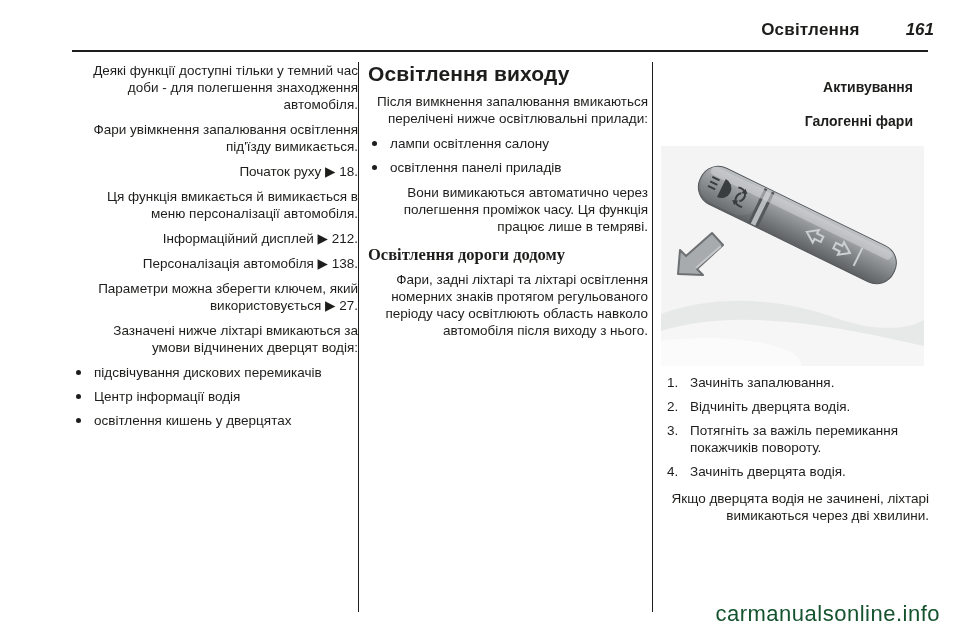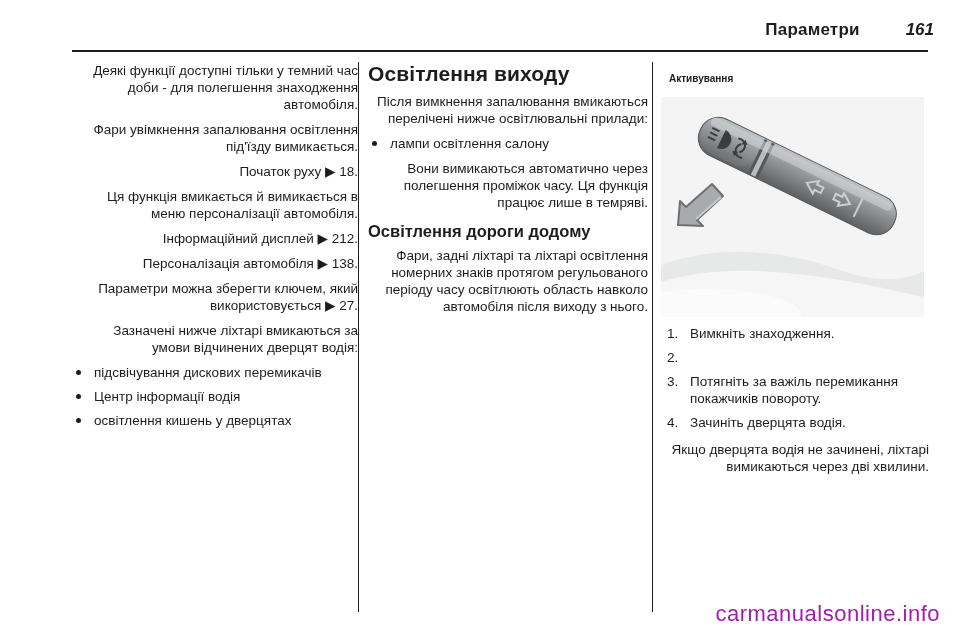--- a/index.html
+++ b/index.html
@@ -18,47 +18,47 @@
   
   .col{position:absolute;top:62px;font-size:13.5px;line-height:17px;}
   .col1{left:72px;width:286px;}
   .col2{left:368px;width:280px;}
   .col3{left:661px;width:268px;}
   .sep{position:absolute;top:62px;width:1px;height:550px;background:#1d1d1b;}
   .sep1{left:358px;}
   .sep2{left:652px;}
   p.body{margin:0 0 8px 0;text-align:right;}
   h1.sec{font-size:21px;line-height:24px;font-weight:bold;margin:0 0 7px 0;letter-spacing:.1px;}
-  h2.sub{font-size:16.5px;line-height:20px;font-weight:bold;margin:10px 0 6px 0;}
-  h3.minor{font-size:10px;line-height:18px;font-weight:bold;margin:8px;}
+  h2.sub{font-size:16.5px;line-height:20px;font-weight:bold;margin:10px 0 6px 0;font-family:Liberation Serif, serif;}
+  h3.minor{font-size:14px;line-height:18px;font-weight:bold;margin:16px;text-align:right;}
   ul.blist{list-style:none;margin:2px 0 8px 0;padding:0;}
   ul.blist li{display:flex;gap:13px;margin:0 0 7px 0;padding-left:4px;}
   .dot{flex:0 0 auto;width:5px;height:5px;border-radius:50%;background:#1d1d1b;margin-top:6px;}
   .btxt{flex:1;}
   ol.steps{list-style:none;margin:8px 0 10px 0;padding:0;}
   ol.steps li{display:flex;gap:7px;margin:0 0 7px 0;padding-left:6px;}
   .stepnum{flex:0 0 16px;}
   .steptxt{flex:1;}
   
   .figure{margin:9px 0 8px 0;width:263px;height:220px;background:#f4f4f4;position:relative;}
   .figure svg{display:block;}
   
   .watermark{
     position:absolute;left:680px;top:601px;width:260px;
-    font-size:22px;line-height:26px;color:#a21caf;letter-spacing:.5px;
+    font-size:22px;line-height:26px;color:#14532d;letter-spacing:.5px;
     text-align:right;
   }
 </style>
 </head>
 <body>
 
 <div class="page">
 
   <div class="hdr">
-    <span class="title">Параметри</span>
+    <span class="title">Освітлення</span>
     <span class="pageno">161</span>
   </div>
   <div class="hdr-rule"></div>
 
   <div class="sep sep1"></div>
   <div class="sep sep2"></div>
 
   <div class="col col1">
     <p class="body">Деякі функції доступні тільки у темний час доби - для полегшення знаходження автомобіля.</p>
     <p class="body">Фари увімкнення запалювання освітлення під'їзду вимикається.</p>
@@ -85,28 +85,33 @@
   </div>
 
   <div class="col col2">
     <h1 class="sec">Освітлення виходу</h1>
     <p class="body">Після вимкнення запалювання вмикаються перелічені нижче освітлювальні прилади:</p>
     <ul class="blist">
       <li>
         <span class="dot"></span>
         <span class="btxt">лампи освітлення салону</span>
       </li>
+      <li>
+        <span class="dot"></span>
+        <span class="btxt">освітлення панелі приладів</span>
+      </li>
     </ul>
     <p class="body">Вони вимикаються автоматично через полегшення проміжок часу. Ця функція працює лише в темряві.</p>
     <h2 class="sub">Освітлення дороги додому</h2>
     <p class="body">Фари, задні ліхтарі та ліхтарі освітлення номерних знаків протягом регульованого періоду часу освітлюють область навколо автомобіля після виходу з нього.</p>
   </div>
 
   <div class="col col3">
     <h3 class="minor">Активування</h3>
+    <h3 class="minor">Галогенні фари</h3>
 
     <div class="figure">
       <svg width="263" height="220" viewBox="0 0 263 220">
         <defs>
           <linearGradient id="stalkGrad" x1="0" y1="0" x2="0" y2="1">
             <stop offset="0" stop-color="#c2c5c7"></stop>
             <stop offset="0.35" stop-color="#979a9d"></stop>
             <stop offset="1" stop-color="#5c6063"></stop>
           </linearGradient>
           <linearGradient id="capGrad" x1="0" y1="0" x2="0" y2="1">
@@ -151,24 +156,25 @@
         <g>
           <path d="M62,99 L36,123 L42,129 L17,128 L19,104 L25,110 L51,87 Z" fill="#a8abad" stroke="#6e7174" stroke-width="2" stroke-linejoin="round"></path>
           <path d="M60,100 L35,122" stroke="#c6c8ca" stroke-width="2" fill="none"></path>
         </g>
       </svg>
     </div>
 
     <ol class="steps">
       <li>
         <span class="stepnum">1.</span>
-        <span class="steptxt">Вимкніть знаходження.</span>
+        <span class="steptxt">Зачиніть запалювання.</span>
       </li>
       <li>
         <span class="stepnum">2.</span>
+        <span class="steptxt">Відчиніть дверцята водія.</span>
       </li>
       <li>
         <span class="stepnum">3.</span>
         <span class="steptxt">Потягніть за важіль перемикання покажчиків повороту.</span>
       </li>
       <li>
         <span class="stepnum">4.</span>
         <span class="steptxt">Зачиніть дверцята водія.</span>
       </li>
     </ol>

